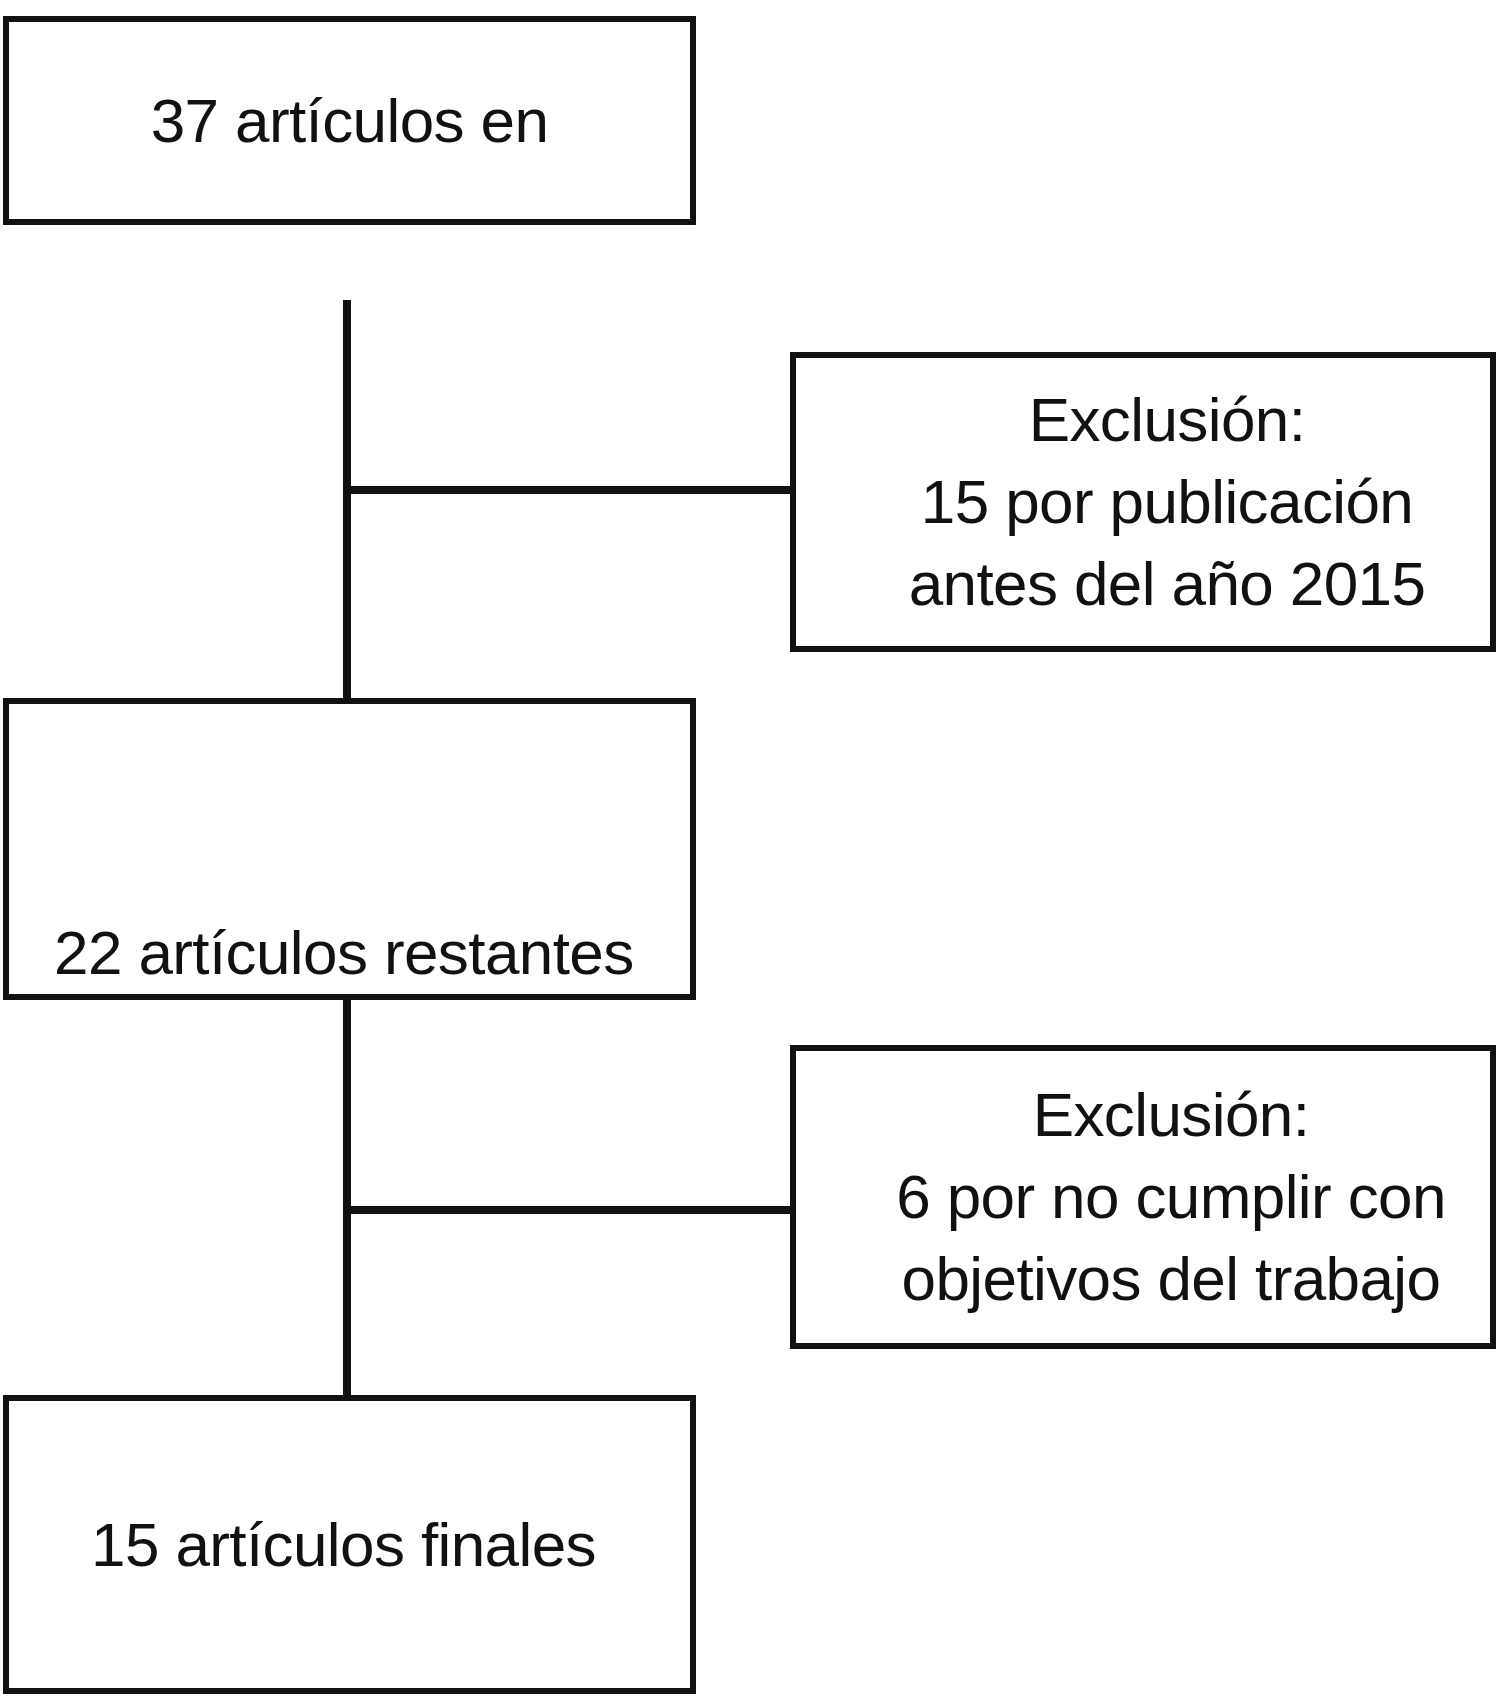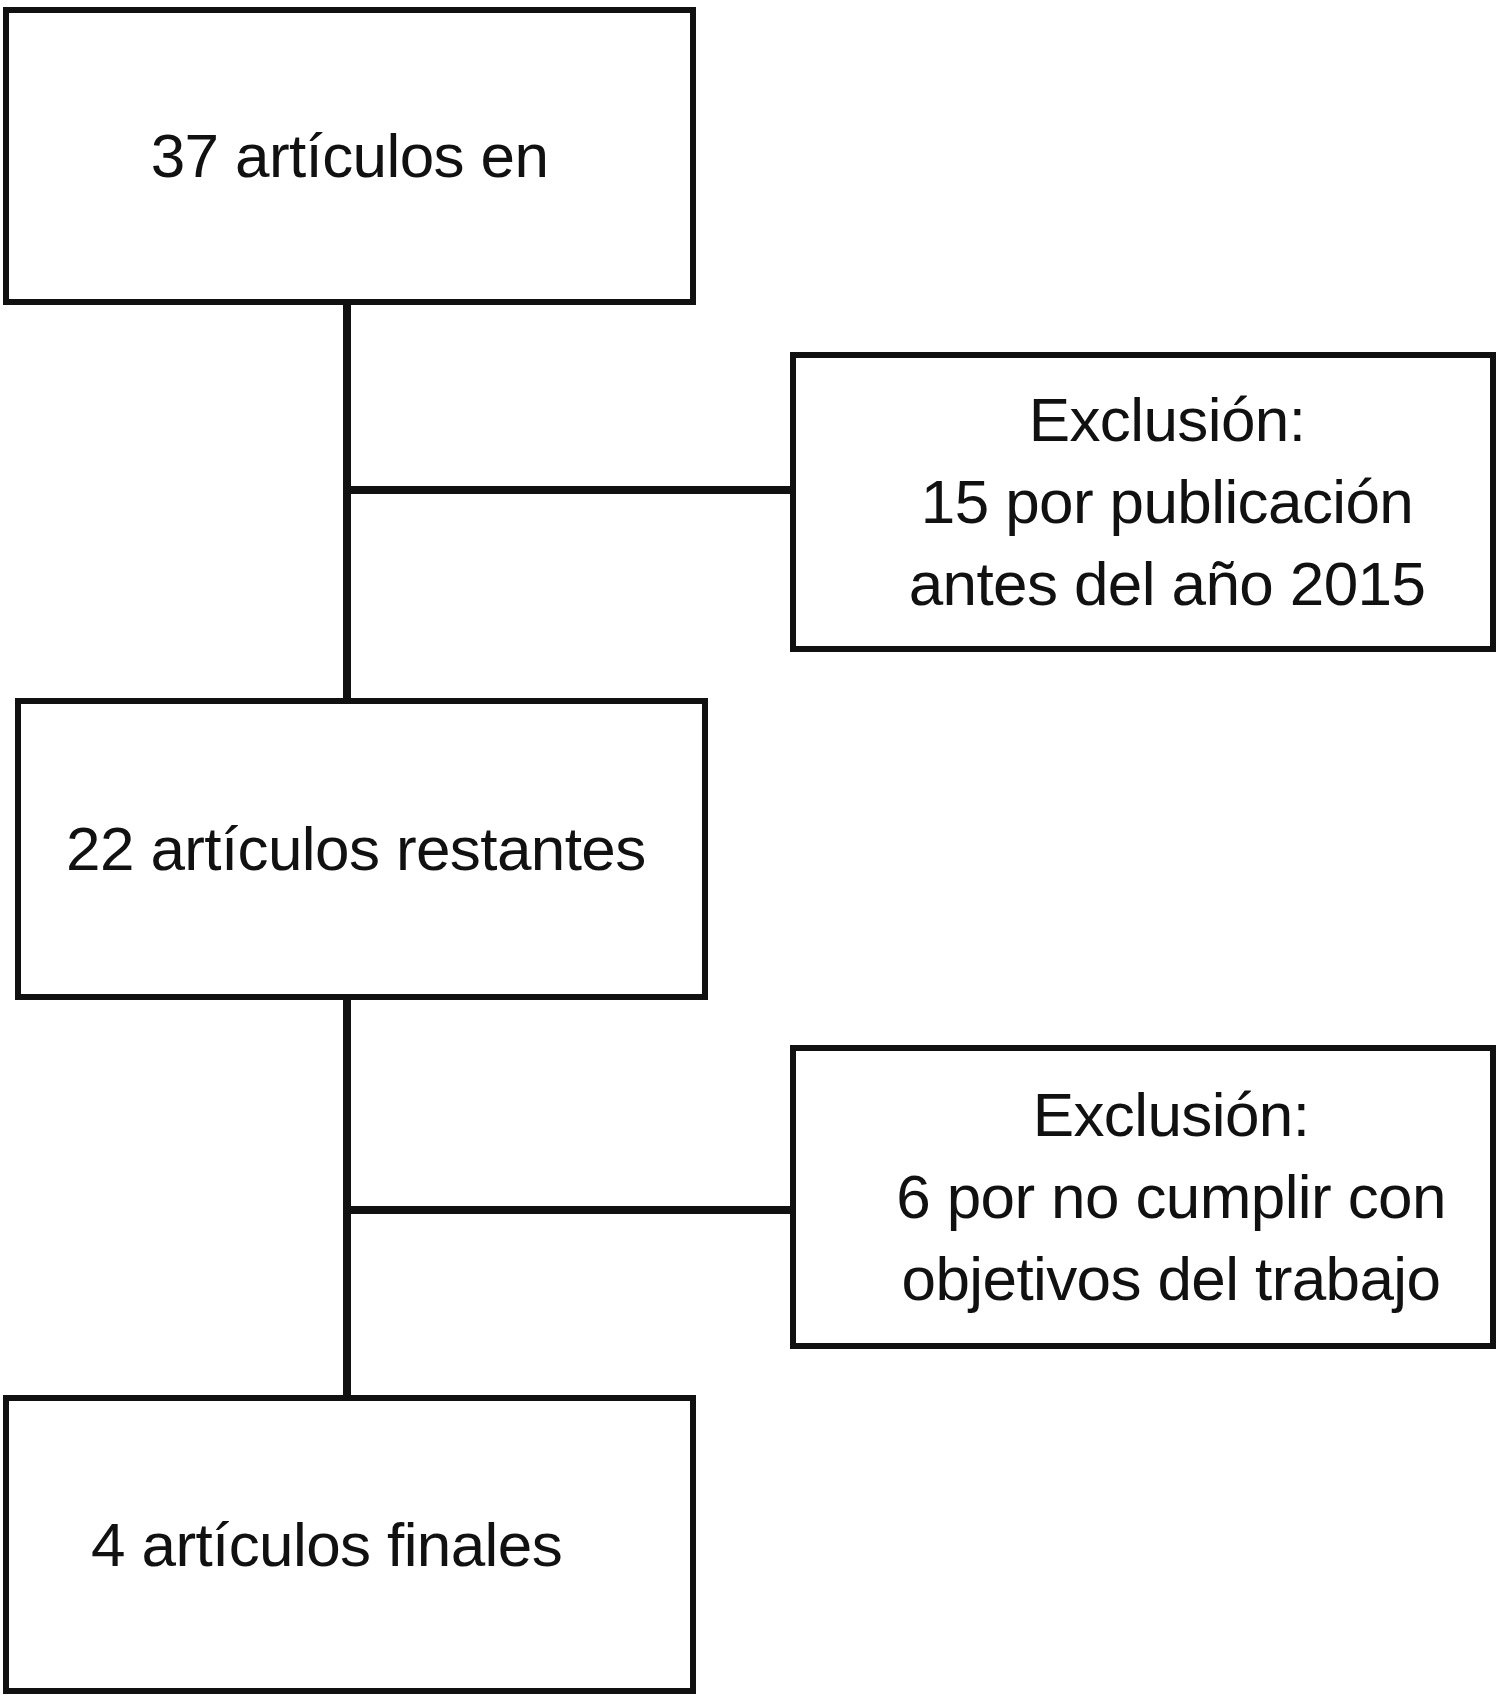--- a/index.html
+++ b/index.html
@@ -34,31 +34,31 @@
     line-height: 82px;
     color: #111111;
     letter-spacing: -0.6px;
     white-space: nowrap;
   }
   .center .fline { text-align: center; }
   .leftish .fline { text-align: left; }
 
   
   #box-keyword-search {
-    left: 3px;  top: 7px;   width: 693px; height: 298px;
+    left: 3px;  top: 16px;   width: 693px; height: 209px;
   }
   #box-keyword-search .lines { padding-right: 44px; }
 
   #box-exclusion-year {
     left: 790px; top: 352px; width: 706px; height: 300px;
   }
   #box-exclusion-year .lines { padding-left: 24px; padding-right: 10px; }
 
   #box-remaining {
-    left: 15px;  top: 698px; width: 693px; height: 302px;
+    left: 3px;  top: 698px; width: 693px; height: 302px; justify-content: flex-end;
   }
   #box-remaining .lines { padding-left: 45px; }
 
   #box-exclusion-objectives {
     left: 790px; top: 1045px; width: 706px; height: 304px;
   }
   #box-exclusion-objectives .lines { padding-left: 28px; padding-right: 8px; }
 
   #box-final {
     left: 3px;  top: 1395px; width: 693px; height: 299px;
@@ -109,17 +109,17 @@
   <div class="fbox center" id="box-exclusion-objectives">
     <div class="lines">
       <span class="fline">Exclusión:</span>
       <span class="fline">6 por no cumplir con</span>
       <span class="fline">objetivos del trabajo</span>
     </div>
   </div>
 
   <div class="fbox leftish" id="box-final">
     <div class="lines">
-      <span class="fline">4 artículos finales</span>
+      <span class="fline">15 artículos finales</span>
     </div>
   </div>
 
 </div>
 
 </body></html>

